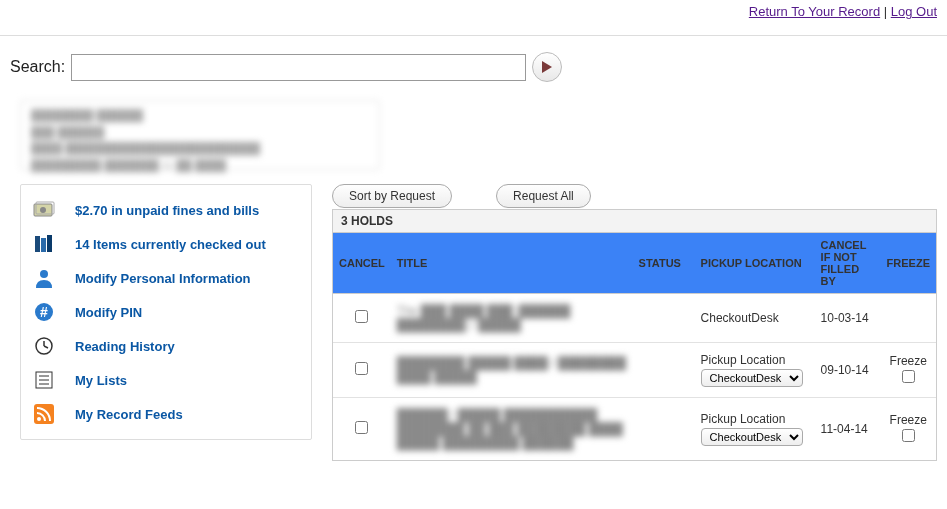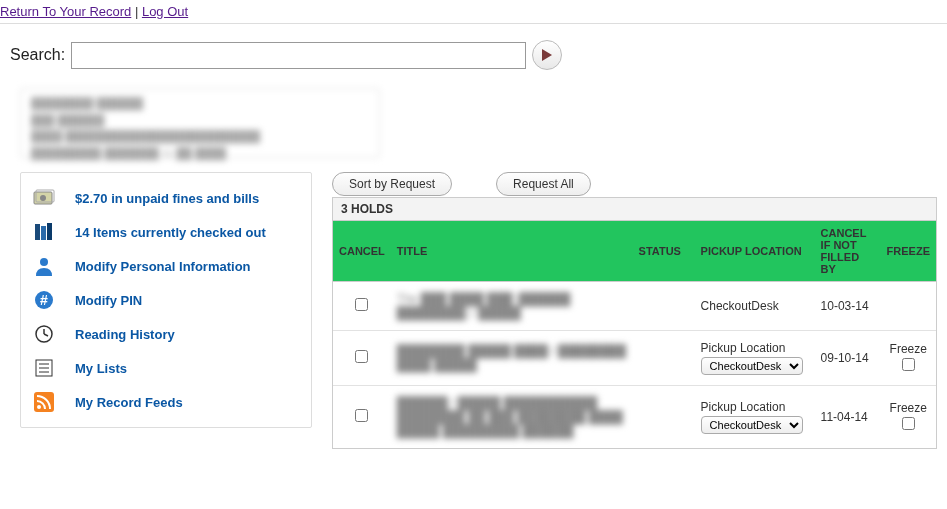--- a/index.html
+++ b/index.html
@@ -1,17 +1,17 @@
 <!DOCTYPE html>
 <html><head>
 <meta charset="utf-8">
 <style>
 * { box-sizing: border-box; margin: 0; padding: 0; }
 body { font-family: Arial, Helvetica, sans-serif; font-size: 13px; color: #333; width: 947px; background: #fff; }
-.top-links { padding: 4px 10px 4px 0; font-size: 13px; border-bottom: 1px solid #ddd; }
+.top-links { text-align: right; padding: 4px 10px 16px 0; font-size: 13px; border-bottom: 1px solid #ddd; }
 .top-links a { color: #551A8B; text-decoration: underline; }
 .top-links span { color: #333; }
 .header-row { display: flex; align-items: flex-end; padding: 8px 10px 0 10px; }
 .search-area { display: flex; align-items: center; gap: 6px; padding-top: 8px; }
 .search-label { font-size: 16px; color: #222; }
 .search-input { width: 455px; height: 27px; border: 1px solid #999; font-size: 14px; padding: 2px 6px; }
 .search-btn { width: 30px; height: 30px; border-radius: 50%; border: 1px solid #bbb; background: linear-gradient(#fff,#e8e8e8); display: flex; align-items: center; justify-content: center; cursor: pointer; }
 .search-btn svg { fill: #7a3a3a; }
 .logo-area { margin-left: auto; text-align: right; padding-right: 6px; }
 .logo-svg { width: 195px; height: 70px; }
@@ -22,21 +22,21 @@
 .sidebar { width: 292px; border: 1px solid #ddd; border-radius: 2px; padding: 8px 10px; }
 .sidebar-item { display: flex; align-items: center; gap: 8px; padding: 6px 2px; cursor: pointer; }
 .sidebar-item a { color: #0a57a4; text-decoration: none; font-weight: bold; font-size: 13px; margin-left: 12px; }
 .icon-holder { width: 22px; height: 22px; display: flex; align-items: center; justify-content: center; flex-shrink: 0; }
 .content { flex: 1; }
 .btn-row { display: flex; gap: 44px; margin-bottom: 1px; }
 .pill-btn { border: 1px solid #aaa; background: linear-gradient(#fefefe,#eee); border-radius: 16px; padding: 4px 16px; font-size: 12px; cursor: pointer; color: #333; }
 .holds-box { border: 1px solid #ccc; }
 .holds-title { background: #f3f3f3; border-bottom: 1px solid #ccc; padding: 4px 8px; font-size: 12px; font-weight: bold; }
 table { width: 100%; border-collapse: collapse; }
-th { background: #22c55e; font-size: 11px; font-weight: bold; text-align: left; padding: 6px 6px; border-bottom: 1px solid #ccc; vertical-align: middle; }
+th { background: #3b82f6; font-size: 11px; font-weight: bold; text-align: left; padding: 6px 6px; border-bottom: 1px solid #ccc; vertical-align: middle; }
 td { padding: 10px 6px; border-bottom: 1px solid #e2e2e2; font-size: 12px; vertical-align: middle; }
 tr:last-child td { border-bottom: none; }
 .title-blur { color: #888; filter: blur(3px); font-size: 12px; }
 .pickup-label { font-size: 12px; margin-bottom: 2px; }
 .pickup-select { font-size: 11px; border: 1px solid #aaa; border-radius: 4px; padding: 1px 4px; background: linear-gradient(#fff,#eee); }
 .freeze-cell { text-align: center; font-size: 12px; }
 .freeze-label { display: block; margin-bottom: 2px; }
 .col-cancel { width: 56px; text-align: center; }
 .col-status { width: 62px; }
 .col-pickup { width: 120px; }

